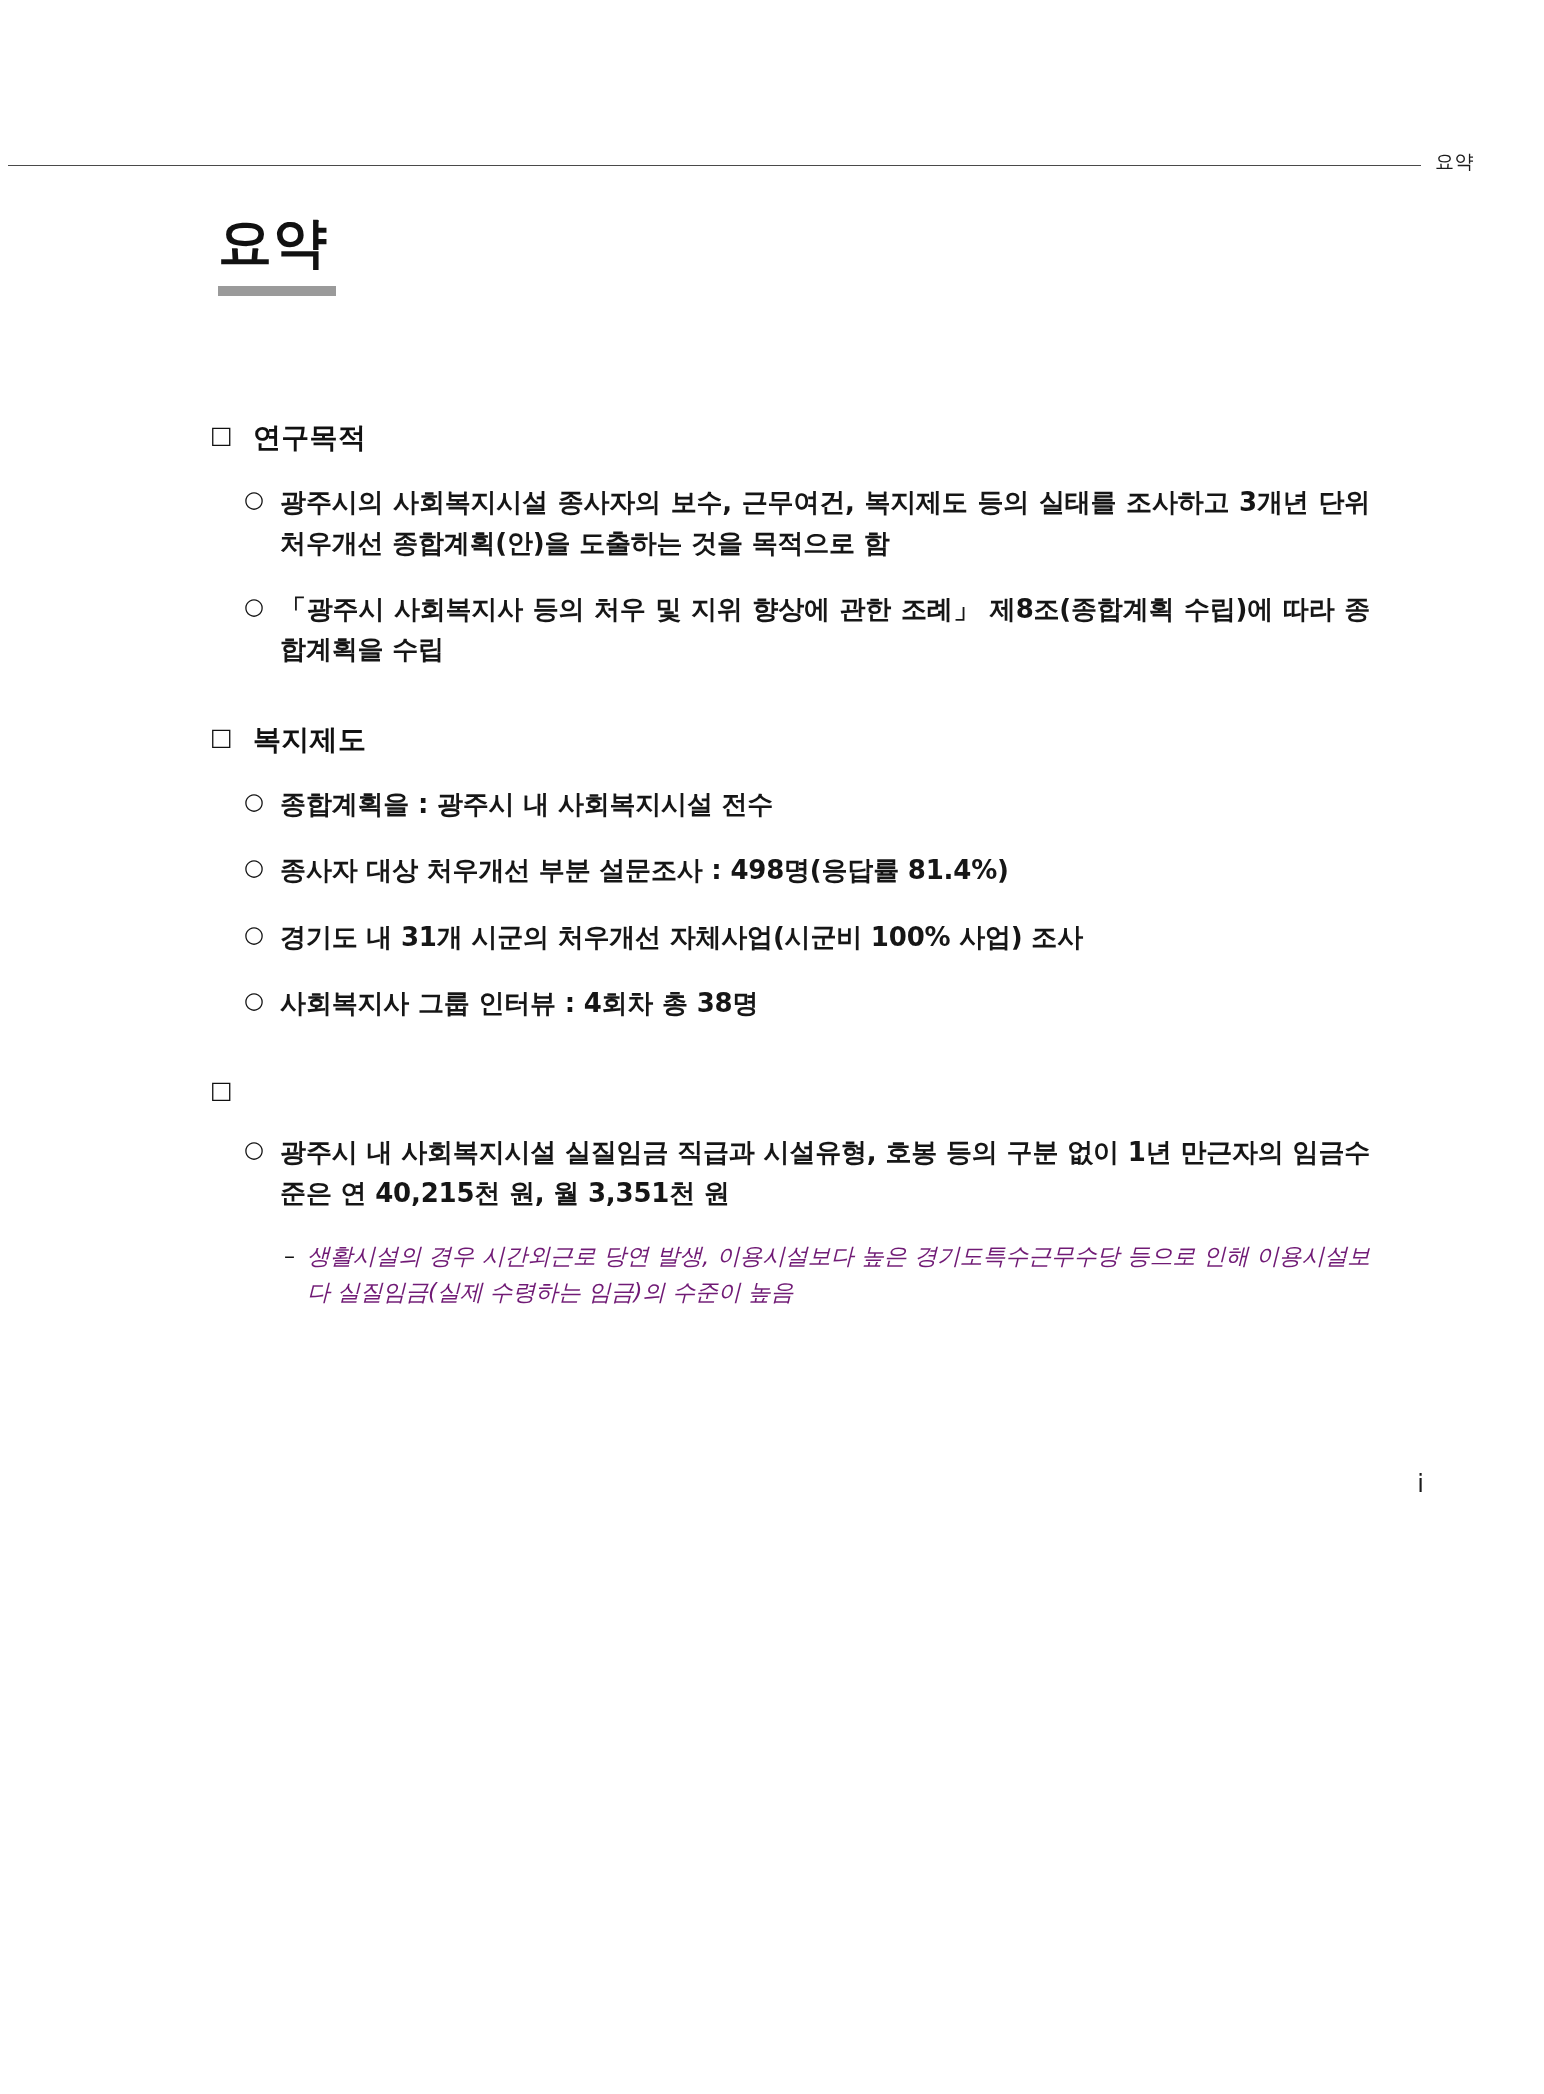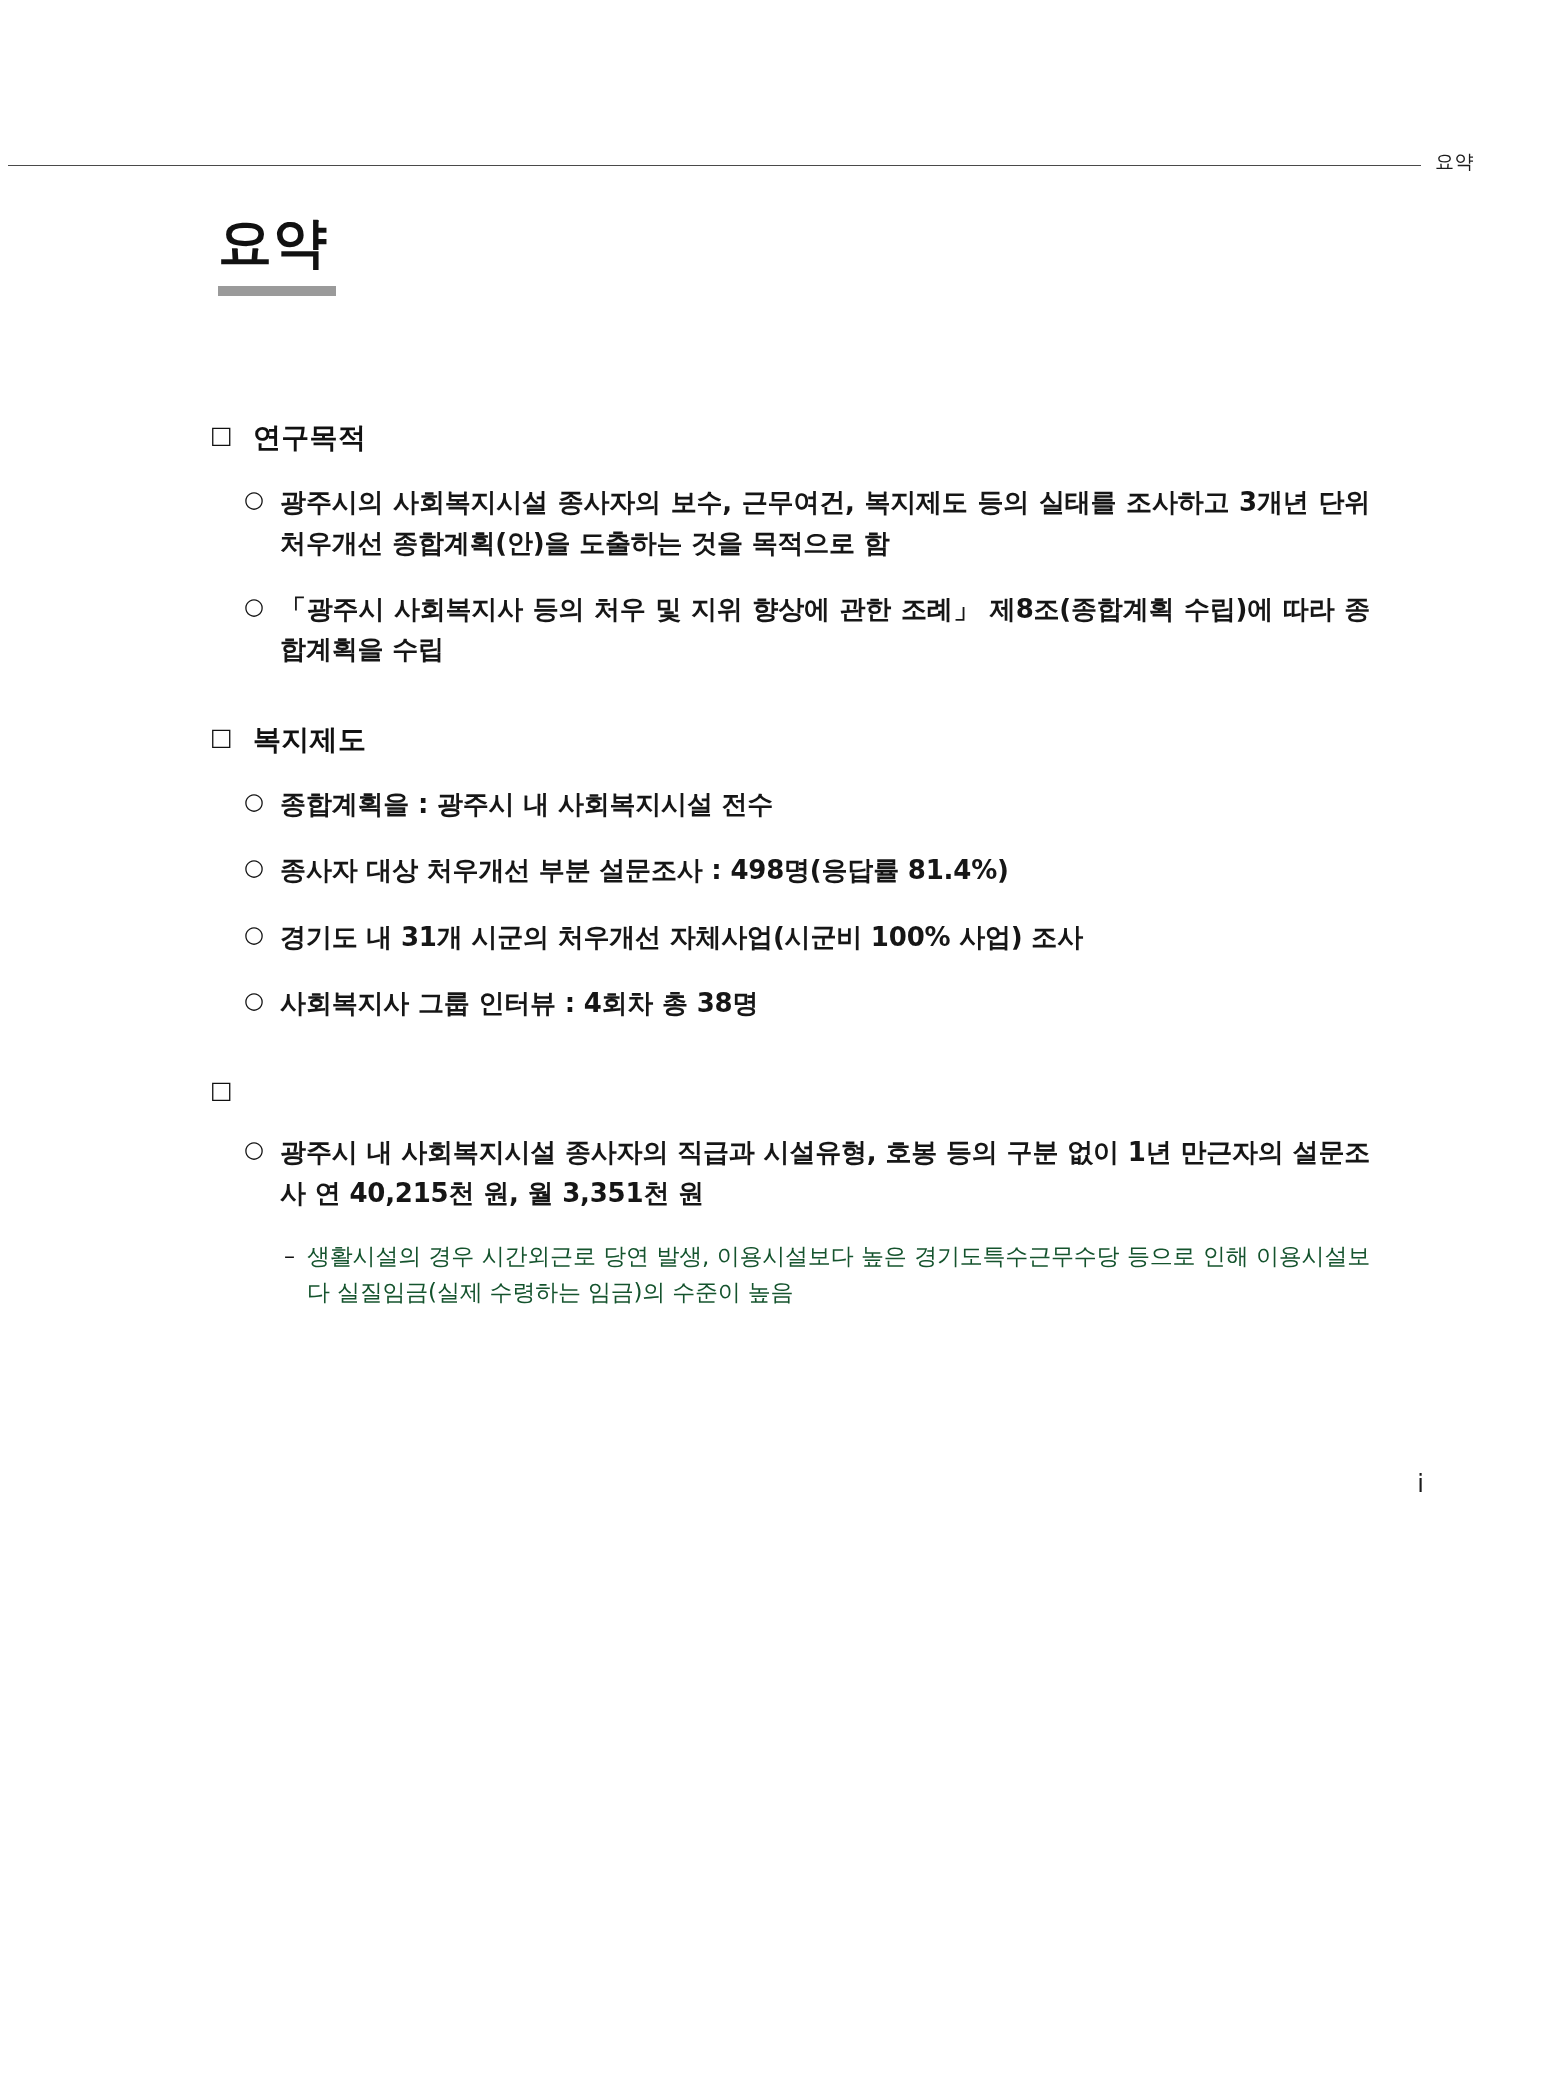--- a/index.html
+++ b/index.html
@@ -131,24 +131,25 @@
   .subbullet-marker {
     font-size: 22px;
     line-height: 1.5;
     margin-right: 12px;
     color: #111111;
     flex: 0 0 auto;
   }
   .subbullet-text {
     font-size: 23px;
     line-height: 1.55;
-    color: #14532d;
+    color: #701a75;
     letter-spacing: -0.2px;
     flex: 1 1 auto;
     text-align: justify;
+    font-style: italic;
   }
 
   .sec-gap-large { margin-bottom: 52px; }
 
   
   .page-number {
     position: absolute;
     bottom: 118px;
     right: 120px;
     font-size: 24px;
@@ -209,21 +210,21 @@
         <span class="bullet-text">사회복지사 그룹 인터뷰 : 4회차 총 38명</span>
       </div>
     </div>
 
     <div class="section">
       <div class="sec-heading">
         <span class="sec-marker">□</span>
       </div>
       <div class="bullet">
         <span class="bullet-marker">○</span>
-        <span class="bullet-text">광주시 내 사회복지시설 종사자의 직급과 시설유형, 호봉 등의 구분 없이 1년 만근자의 설문조사 연 40,215천 원, 월 3,351천 원</span>
+        <span class="bullet-text">광주시 내 사회복지시설 실질임금 직급과 시설유형, 호봉 등의 구분 없이 1년 만근자의 임금수준은 연 40,215천 원, 월 3,351천 원</span>
       </div>
       <div class="subbullet">
         <span class="subbullet-marker">–</span>
         <span class="subbullet-text">생활시설의 경우 시간외근로 당연 발생, 이용시설보다 높은 경기도특수근무수당 등으로 인해 이용시설보다 실질임금(실제 수령하는 임금)의 수준이 높음</span>
       </div>
     </div>
 
   </div>
 
   <div class="page-number">i</div>

